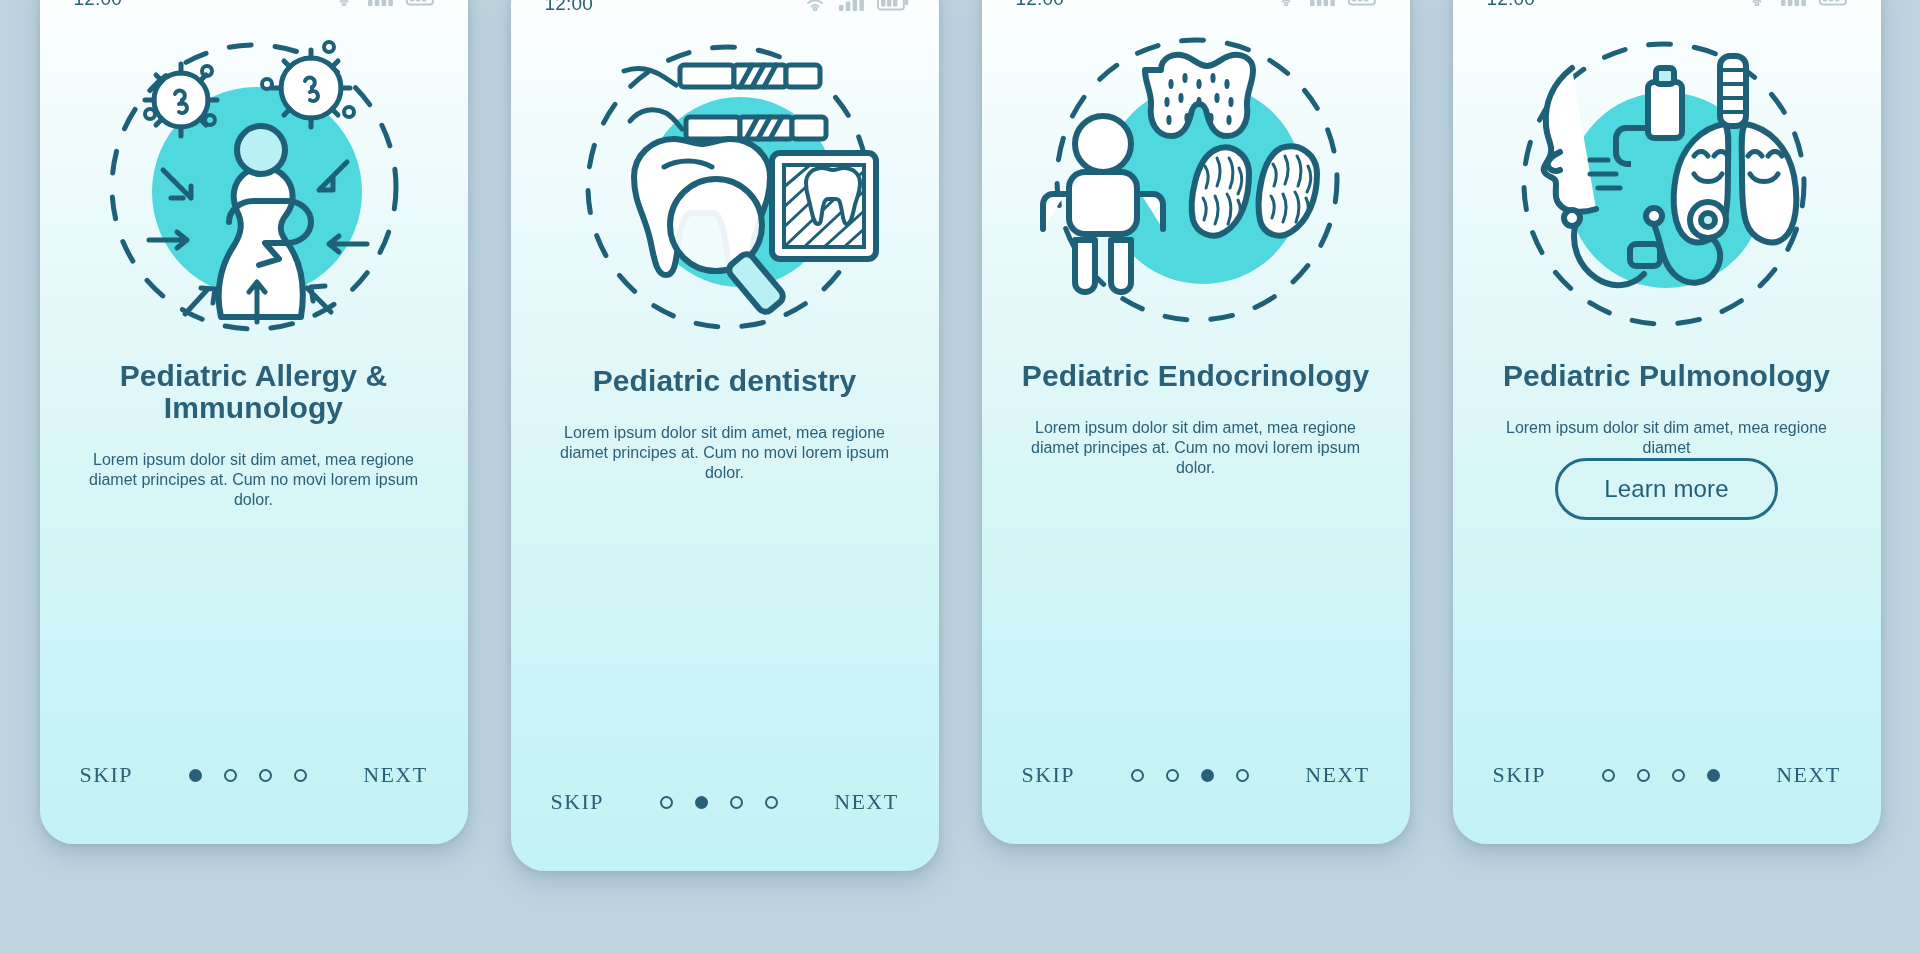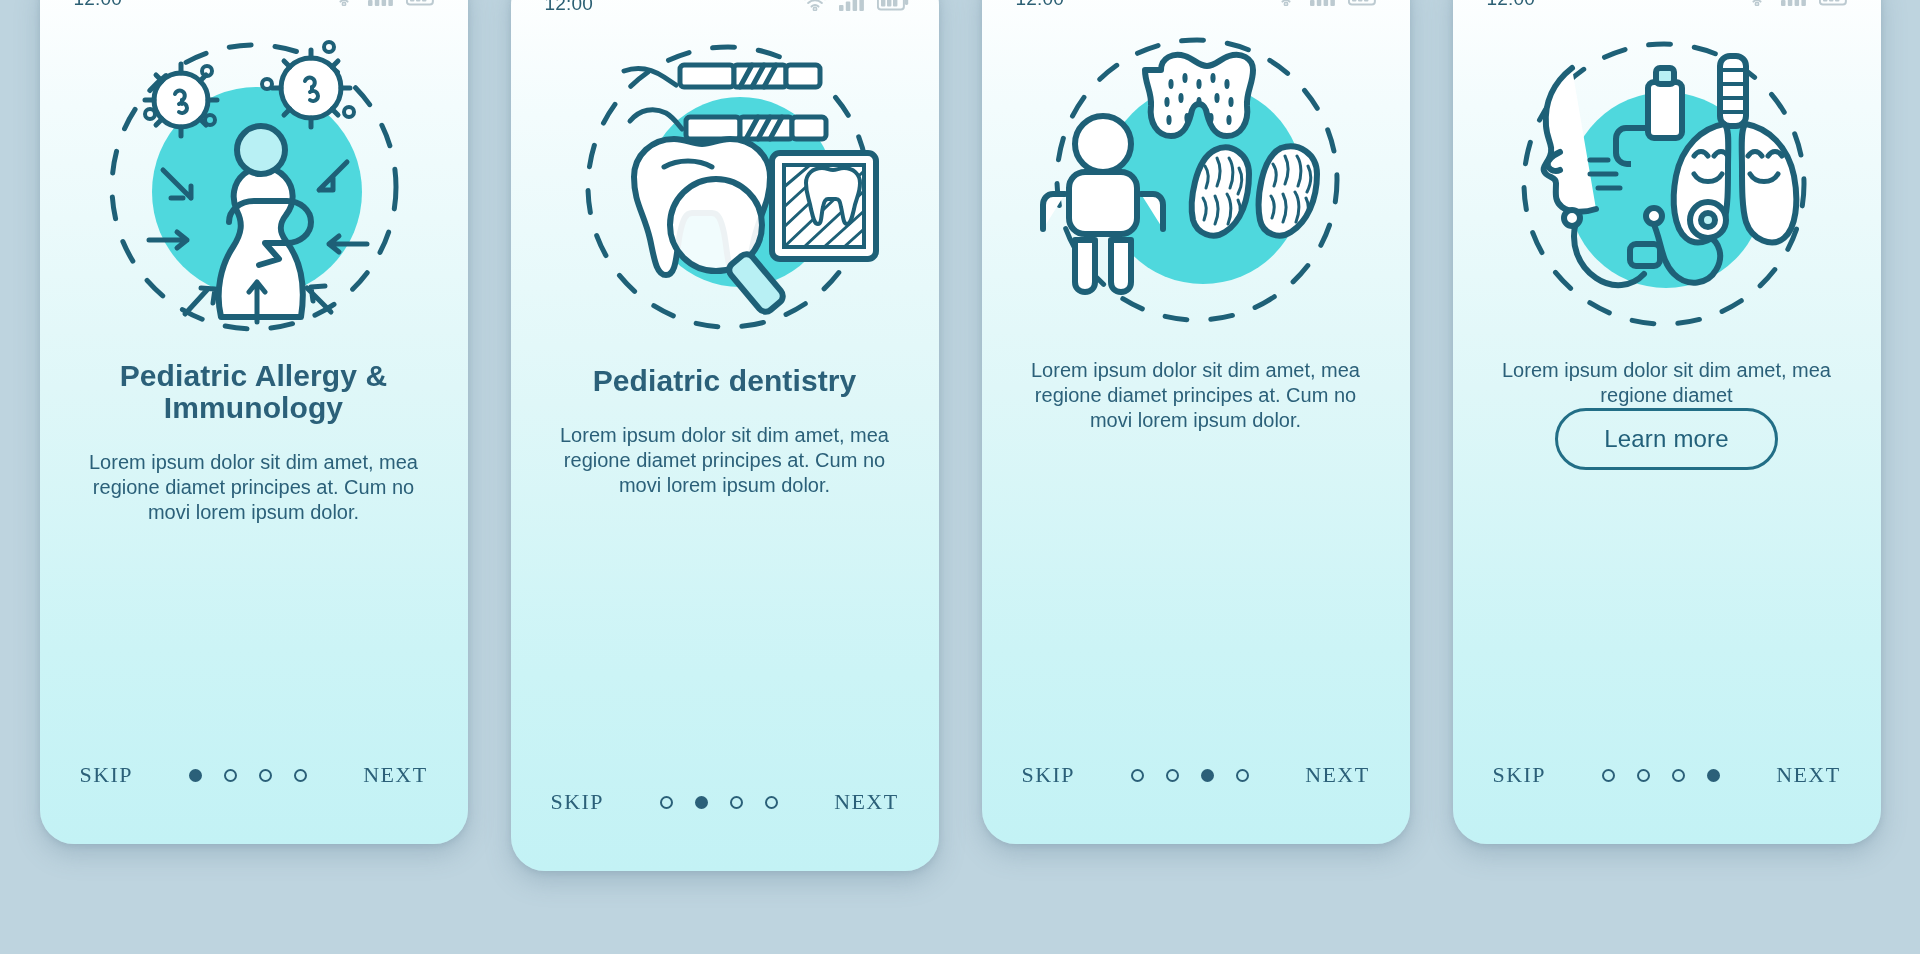--- a/index.html
+++ b/index.html
@@ -75,21 +75,21 @@
     margin-top: 28px;
     font-size: 30px;
     line-height: 1.06;
     color: #2b6079;
     text-align: center;
     font-weight: 700;
     letter-spacing: .1px;
   }
   .desc {
     margin-top: 26px;
-    font-size: 20px;
+    font-size: 16px;
     line-height: 1.26;
     color: #2b6079;
     text-align: center;
     max-width: 330px;
   }
   .learn-more {
     border: 3px solid #226e86;
     border-radius: 40px;
     color: #22607a;
     font-size: 24px;
@@ -426,20 +426,21 @@
           <path d="M20 6c18-6 36 6 36 26 0 26-10 48-26 58-12 8-28 2-31-12C-5 58 0 16 20 6z" fill="#ffffff" stroke="#1e6077" stroke-width="6" stroke-linejoin="round"></path>
           <g stroke="#1e6077" stroke-width="3" fill="none" stroke-linecap="round">
             <path d="M12 22c4 6 4 14 1 22M24 14c4 8 4 18 0 28M36 14c5 8 5 20 1 30M47 24c4 8 3 18-1 26
                      M10 54c4 6 4 14 1 22M22 52c4 8 4 18 0 28M34 50c5 8 5 20 1 30M45 56c4 8 2 16-2 22"></path>
           </g>
         </g>
       </svg>
     </div>
 
     <div class="body">
+      <h2 class="title">Pediatric Endocrinology</h2>
       <p class="desc">Lorem ipsum dolor sit dim amet, mea regione diamet principes at. Cum no movi lorem ipsum dolor.</p>
     </div>
 
     <div class="footer">
       <button class="navbtn">SKIP</button>
       <div class="dots">
         <span class="dot"></span>
         <span class="dot"></span>
         <span class="dot active"></span>
         <span class="dot"></span>
@@ -528,20 +529,21 @@
           <circle cx="70" cy="186" r="8" fill="#ffffff"></circle>
           <circle cx="152" cy="184" r="8" fill="#ffffff"></circle>
           <circle cx="206" cy="188" r="18" fill="#ffffff"></circle>
           <circle cx="206" cy="188" r="7" fill="#b8f0f4"></circle>
         </g>
         <rect x="128" y="212" width="30" height="22" rx="6" fill="#4fd8dd" stroke="#1e6077" stroke-width="6"></rect>
       </svg>
     </div>
 
     <div class="body">
+      <h2 class="title">Pediatric Pulmonology</h2>
       <p class="desc">Lorem ipsum dolor sit dim amet, mea regione diamet</p>
       <button class="learn-more">Learn more</button>
     </div>
 
     <div class="footer">
       <button class="navbtn">SKIP</button>
       <div class="dots">
         <span class="dot"></span>
         <span class="dot"></span>
         <span class="dot"></span>

